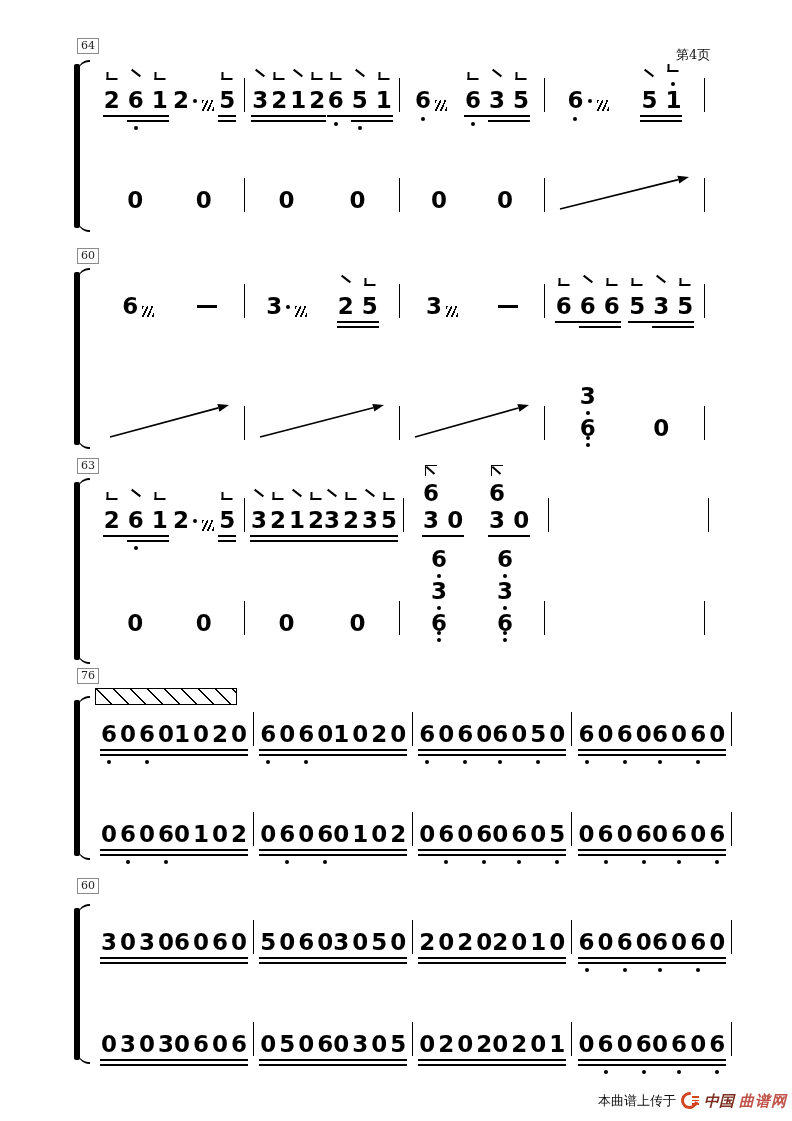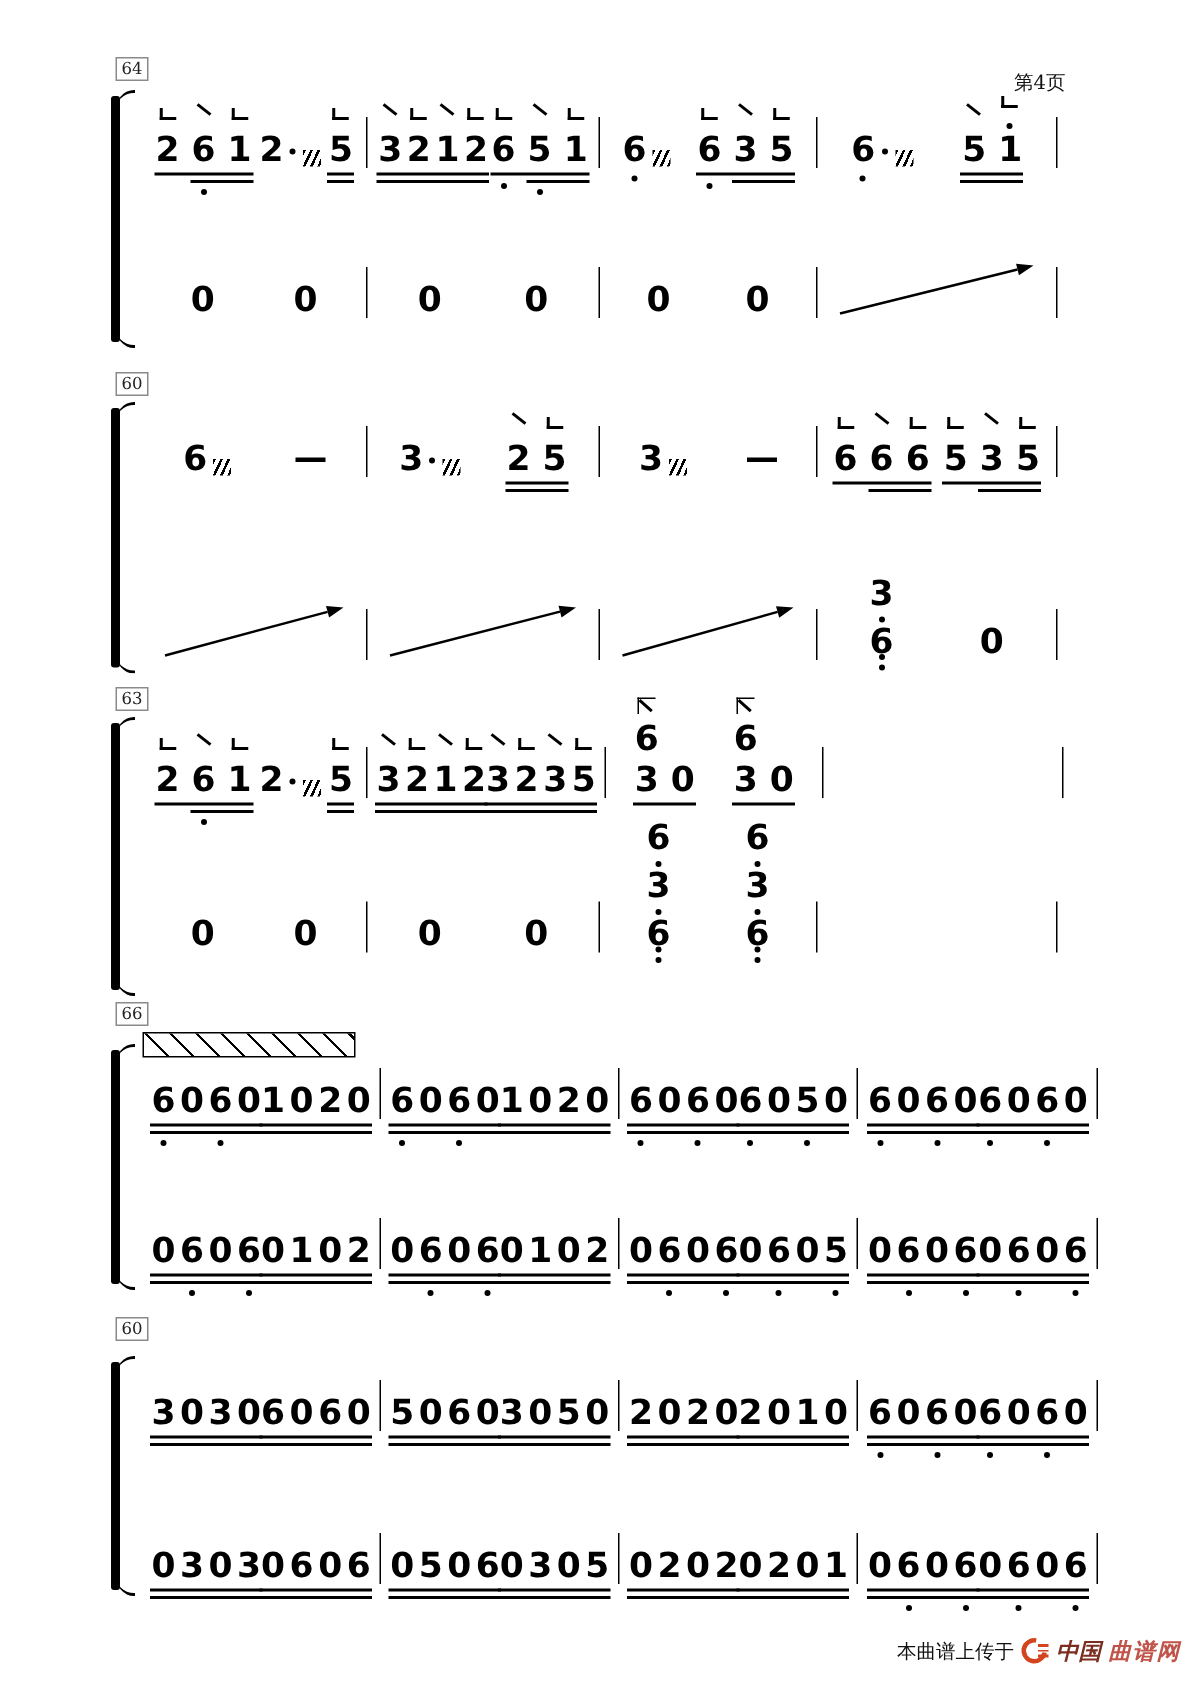--- a/index.html
+++ b/index.html
@@ -786,21 +786,21 @@
                     </div>
                   </div>
                 </div>
               </div>
             </div>
           </div>
           <div class="measure" style="flex: 0 0 160px;"></div>
         </div>
       </div>
       <div class="system" style="top: 668px;">
-        <div class="mnum">66</div>
+        <div class="mnum">76</div>
         <div class="bracket" style="top: 32px; height: 156px;"></div>
         <div class="hatch" style="left: 23px; top: 20px; width: 142px; height: 17px;"></div>
         <div class="vrow" style="top: 44px; left: 23px;">
           <div class="measure" style="flex: 0 0 150px;">
             <div class="grp" style="gap: 3px;">
               <div class="it">
                 <div class="nd">
                   <span class="dg">6</span>
                   <div class="lod u2">
                     <i class="d"></i>

